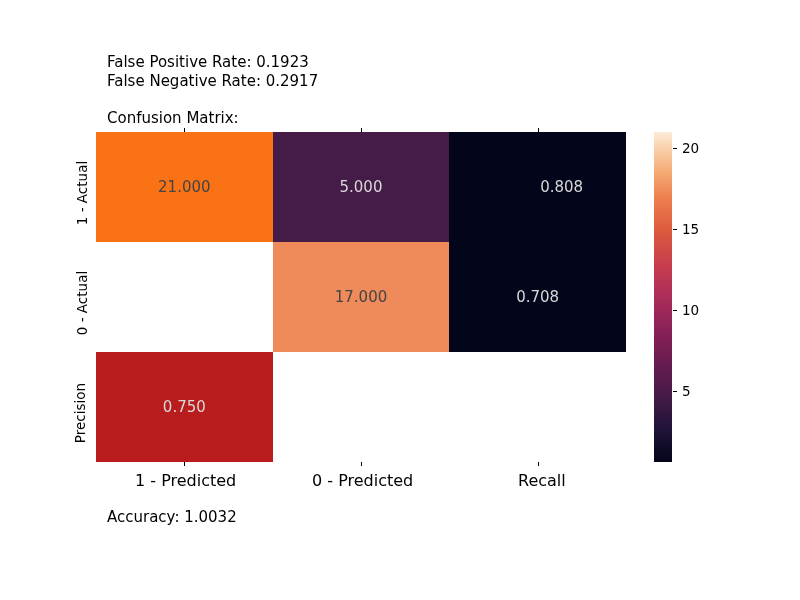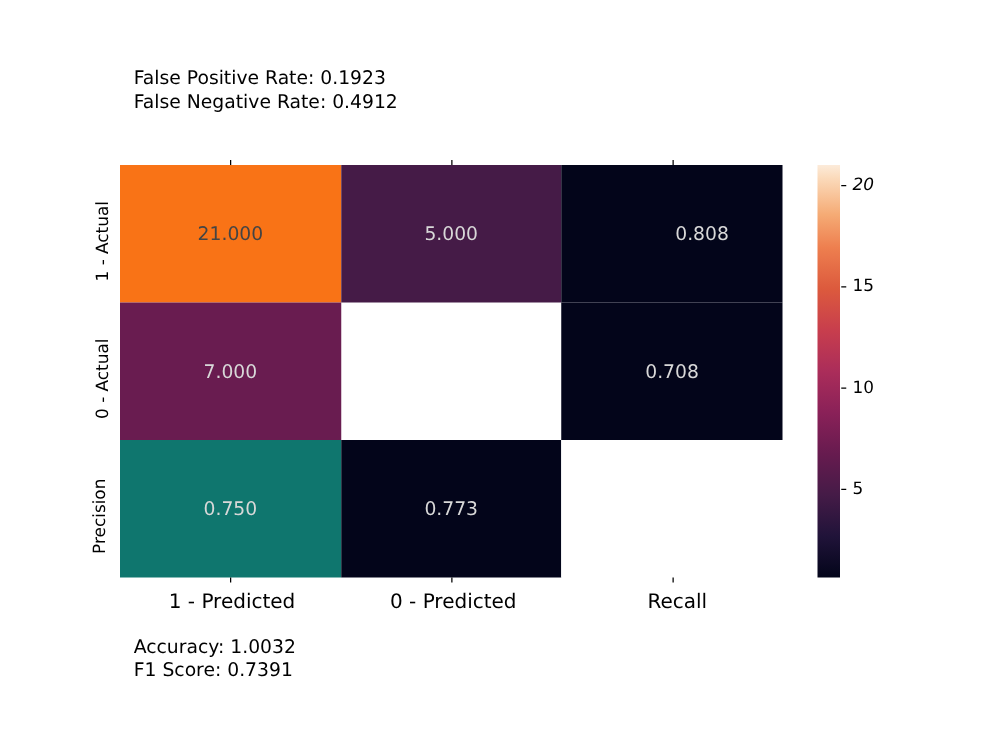--- a/index.html
+++ b/index.html
@@ -103,47 +103,45 @@
     color: #000;
     transform: translateY(-50%);
   }
 </style>
 </head>
 <body>
 
 <div class="canvas">
 
   <div class="header-line" style="left:107px; top:53px;">False Positive Rate: 0.1923</div>
-  <div class="header-line" style="left:107px; top:72px;">False Negative Rate: 0.4912</div>
+  <div class="header-line" style="left:107px; top:72px;">False Negative Rate: 0.2917</div>
 
+  <div class="title" style="left:107px; top:109px;">Confusion Matrix:</div>
 
   <div class="heatmap">
 
     <div class="cell" style="left: 0px; top: 0px; width: 176.67px; height: 110px; background-color: #f97316; color: rgb(68, 68, 68);">
       <span>21.000</span>
     </div>
     <div class="cell" style="left: 176.67px; top: 0px; width: 176.67px; height: 110px; background-color: rgb(69, 27, 71); color: rgb(216, 216, 216);">
       <span>5.000</span>
     </div>
     <div class="cell" style="left: 353.33px; top: 0px; width: 176.67px; height: 110px; background-color: rgb(3, 5, 26); color: rgb(216, 216, 216); padding-left: 48px;">
       <span>0.808</span>
     </div>
 
-    <div class="cell" style="left: 0px; top: 110px; width: 176.67px; height: 110px; background-color: rgb(105, 28, 80); color: rgb(216, 216, 216);">
-      <span>7.000</span>
+    <div class="cell" style="left: 176.67px; top: 110px; width: 176.67px; height: 110px; background-color: rgb(239, 139, 90); color: rgb(68, 68, 68);">
+      <span>17.000</span>
     </div>
     <div class="cell" style="left: 353.33px; top: 110px; width: 176.67px; height: 110px; background-color: rgb(3, 5, 26); color: rgb(216, 216, 216);">
       <span>0.708</span>
     </div>
 
-    <div class="cell" style="left: 0px; top: 220px; width: 176.67px; height: 110px; background-color: #0f766e; color: rgb(216, 216, 216);">
+    <div class="cell" style="left: 0px; top: 220px; width: 176.67px; height: 110px; background-color: #b91c1c; color: rgb(216, 216, 216);">
       <span>0.750</span>
-    </div>
-    <div class="cell" style="left: 176.67px; top: 220px; width: 176.67px; height: 110px; background-color: rgb(3, 5, 26); color: rgb(216, 216, 216);">
-      <span>0.773</span>
     </div>
     <div class="cell" style="left: 353.33px; top: 220px; width: 176.67px; height: 110px; background-color: rgb(255, 255, 255); color: rgb(255, 255, 255);">
       <span></span>
     </div>
   </div>
 
   <div class="ylabel" style="left:50px; top:185px;">1 - Actual</div>
   <div class="ylabel" style="left:50px; top:295px;">0 - Actual</div>
   <div class="ylabel" style="left:50px; top:405px;">Precision</div>
 
@@ -154,25 +152,24 @@
   <div class="tick" style="left:184px; top:128px;"></div>
   <div class="tick" style="left:361px; top:128px;"></div>
   <div class="tick" style="left:538px; top:128px;"></div>
 
   <div class="tick" style="left:184px; top:462px;"></div>
   <div class="tick" style="left:361px; top:462px;"></div>
   <div class="tick" style="left:538px; top:462px;"></div>
 
   <div class="colorbar"></div>
   <div class="cbar-tick" style="top:148px;"></div>
-  <div class="cbar-label" style="top:148px;font-style:italic;">20</div>
+  <div class="cbar-label" style="top:148px;">20</div>
   <div class="cbar-tick" style="top:229px;"></div>
   <div class="cbar-label" style="top:229px;">15</div>
   <div class="cbar-tick" style="top:310px;"></div>
   <div class="cbar-label" style="top:310px;">10</div>
   <div class="cbar-tick" style="top:391px;"></div>
   <div class="cbar-label" style="top:391px;">5</div>
   <div class="cbar-tick" style="top:132px; left:653px; width:1px; height:330px; background:none;"></div>
 
   <div class="footer-line" style="left:107px; top:508px;">Accuracy: 1.0032</div>
-  <div class="footer-line" style="left:107px; top:527px;">F1 Score: 0.7391</div>
 
 </div>
 
 </body></html>

